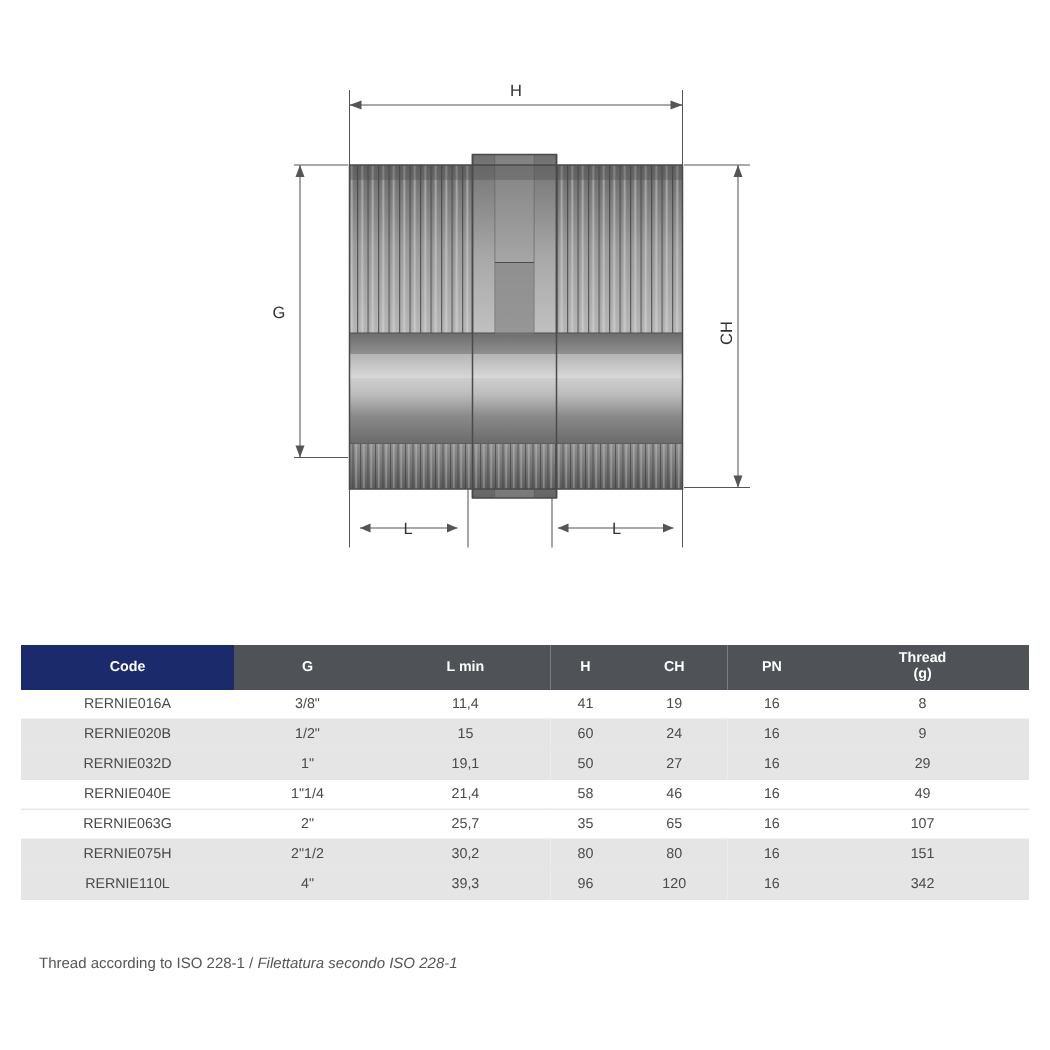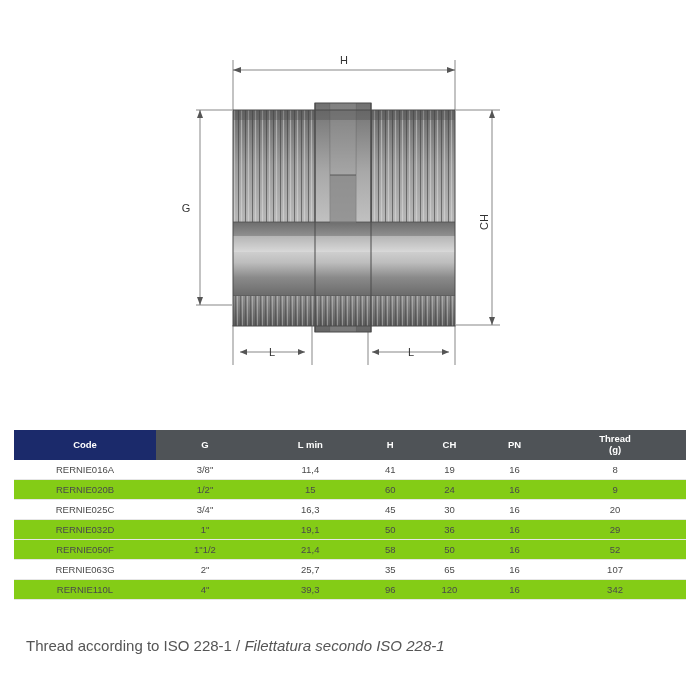--- a/index.html
+++ b/index.html
@@ -57,30 +57,30 @@
   }
   table.spec tbody td {
     text-align: center;
     height: 19px;
     padding: 0;
     border-bottom: 1px solid #e6e6e6;
     color: #4a4a4a;
     font-size: 9.5px;
   }
   table.spec tbody tr.alt td {
-    background: #84cc16;
+    background: #e5e5e5;
   }
   table.spec tbody tr td:first-child {
     width: 142px;
   }
   .note {
     position: absolute;
     left: 26px;
     top: 637px;
-    font-size: 15px;
+    font-size: 10px;
     color: #555;
   }
   .note .it {
     font-style: italic;
   }
 
   
   .dimtext {
     font-family: "Liberation Sans", sans-serif;
     font-size: 11px;
@@ -242,57 +242,57 @@
       </tr>
       <tr class="alt">
         <td>RERNIE020B</td>
         <td>1/2"</td>
         <td>15</td>
         <td>60</td>
         <td>24</td>
         <td>16</td>
         <td>9</td>
       </tr>
-      <tr>
-        <td>RERNIE025C</td>
-        <td>3/4"</td>
-        <td>16,3</td>
-        <td>45</td>
-        <td>30</td>
-        <td>16</td>
-        <td>20</td>
-      </tr>
       <tr class="alt">
         <td>RERNIE032D</td>
         <td>1"</td>
         <td>19,1</td>
         <td>50</td>
-        <td>36</td>
+        <td>27</td>
         <td>16</td>
         <td>29</td>
       </tr>
-      <tr class="alt">
-        <td>RERNIE050F</td>
-        <td>1"1/2</td>
+      <tr>
+        <td>RERNIE040E</td>
+        <td>1"1/4</td>
         <td>21,4</td>
         <td>58</td>
-        <td>50</td>
-        <td>16</td>
-        <td>52</td>
+        <td>46</td>
+        <td>16</td>
+        <td>49</td>
       </tr>
       <tr>
         <td>RERNIE063G</td>
         <td>2"</td>
         <td>25,7</td>
         <td>35</td>
         <td>65</td>
         <td>16</td>
         <td>107</td>
       </tr>
       <tr class="alt">
+        <td>RERNIE075H</td>
+        <td>2"1/2</td>
+        <td>30,2</td>
+        <td>80</td>
+        <td>80</td>
+        <td>16</td>
+        <td>151</td>
+      </tr>
+      <tr class="alt">
         <td>RERNIE110L</td>
         <td>4"</td>
         <td>39,3</td>
         <td>96</td>
         <td>120</td>
         <td>16</td>
         <td>342</td>
       </tr>
     </tbody>
   </table>

